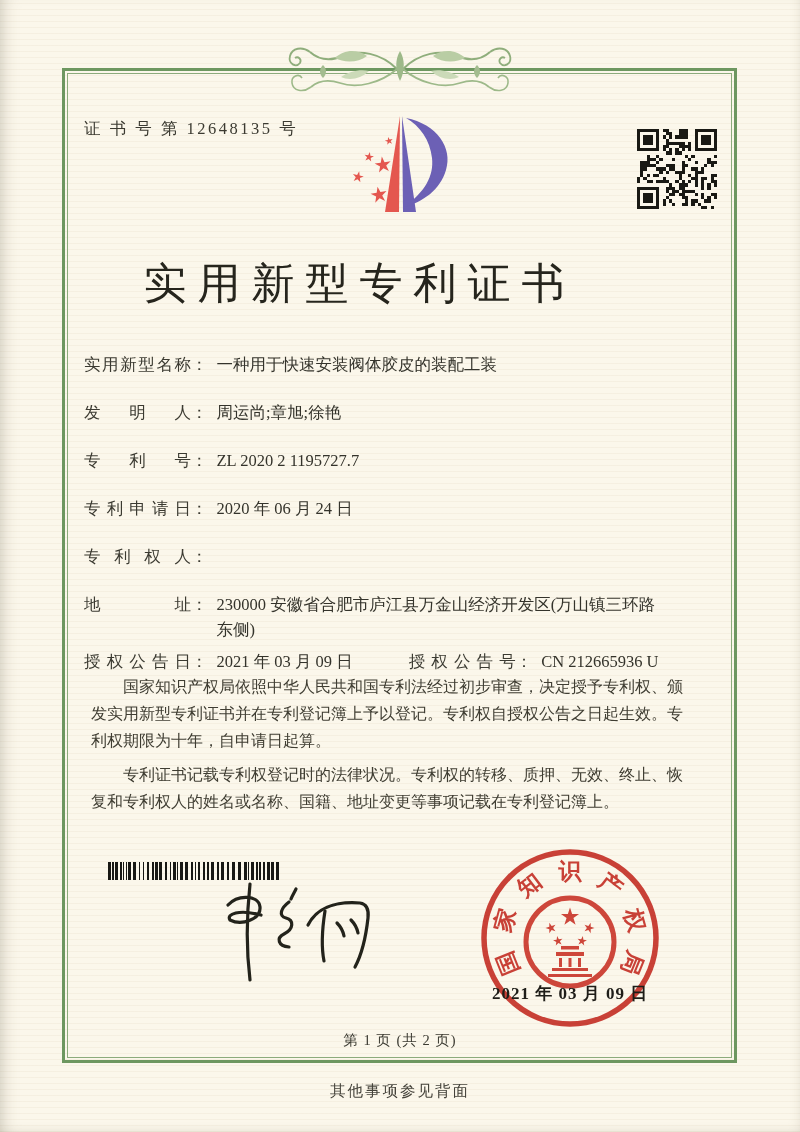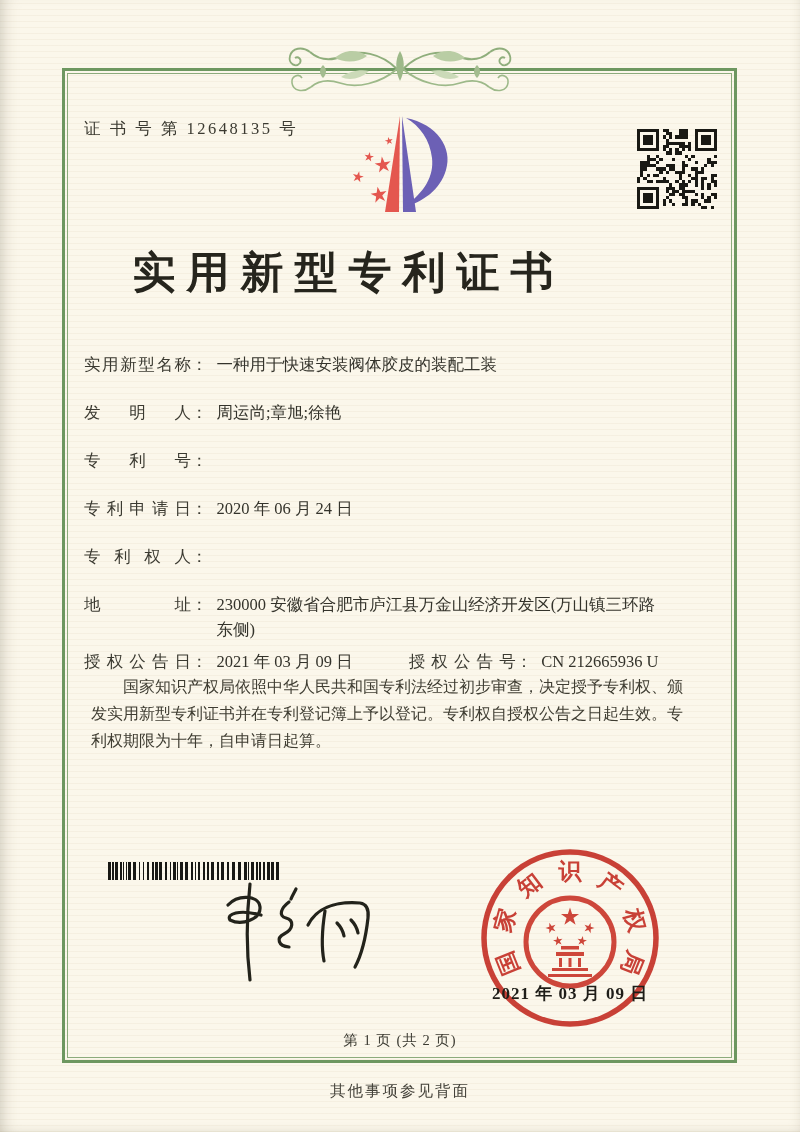--- a/index.html
+++ b/index.html
@@ -24,22 +24,22 @@
   .frame::after{
     content:"";position:absolute;inset:2px;border:1.5px solid #8cab7c;
   }
   .ornament{position:absolute;left:283px;top:41px;width:234px;height:56px;}
   .cert-no{
     position:absolute;left:84px;top:118px;font-size:16.5px;letter-spacing:2.5px;color:#3b3a31;
   }
   .logo{position:absolute;left:336px;top:107px;width:132px;height:114px;}
   .qr{position:absolute;left:637px;top:129px;width:80px;height:80px;}
   .title{
-    position:absolute;left:0;top:243px;width:684px;margin:1px;
-    text-align:center;font-size:43px;font-weight:700;letter-spacing:11px;
+    position:absolute;left:0;top:243px;width:684px;margin:12px;
+    text-align:center;font-size:43px;font-weight:400;letter-spacing:11px;
     color:#26251d;text-indent:11px;
   }
   .fields{position:absolute;left:84px;top:352px;width:590px;font-size:16.5px;}
   .frow{display:flex;line-height:25px;margin-bottom:23px;align-items:flex-start;}
   .flabel{
     display:inline-block;width:107px;flex:0 0 107px;
     text-align:justify;text-align-last:justify;text-justify:inter-character;
     color:#3b3a31;
   }
   .fcolon{flex:0 0 auto;color:#3b3a31;}
@@ -306,20 +306,21 @@
       <span class="fvalue">一种用于快速安装阀体胶皮的装配工装</span>
     </div>
     <div class="frow">
       <span class="flabel">发明人</span>
         <span class="fcolon">：</span>
       <span class="fvalue">周运尚;章旭;徐艳</span>
     </div>
     <div class="frow">
       <span class="flabel">专利号</span>
         <span class="fcolon">：</span>
+      <span class="fvalue">ZL 2020 2 1195727.7</span>
     </div>
     <div class="frow">
       <span class="flabel">专利申请日</span>
         <span class="fcolon">：</span>
       <span class="fvalue">2020 年 06 月 24 日</span>
     </div>
     <div class="frow">
       <span class="flabel">专利权人</span>
         <span class="fcolon">：</span>
     </div>
@@ -335,20 +336,21 @@
       <span class="grant-pair2">
         <span class="flabel">授权公告号</span>
           <span class="fcolon">：</span>
         <span class="fvalue">CN 212665936 U</span>
       </span>
     </div>
   </div>
 
   <div class="paras">
     <p>国家知识产权局依照中华人民共和国专利法经过初步审查，决定授予专利权、颁发实用新型专利证书并在专利登记簿上予以登记。专利权自授权公告之日起生效。专利权期限为十年，自申请日起算。</p>
+    <p>专利证书记载专利权登记时的法律状况。专利权的转移、质押、无效、终止、恢复和专利权人的姓名或名称、国籍、地址变更等事项记载在专利登记簿上。</p>
   </div>
 
   <div class="barcode" id="barcode"><i style="width: 3px;"></i><s style="width: 1px;"></s><i style="width: 2px;"></i><s style="width: 1px;"></s><i style="width: 3px;"></i><s style="width: 2px;"></s><i style="width: 2px;"></i><s style="width: 1px;"></s><i style="width: 1px;"></i><s style="width: 2px;"></s><i style="width: 1px;"></i><s style="width: 1px;"></s><i style="width: 3px;"></i><s style="width: 2px;"></s><i style="width: 3px;"></i><s style="width: 3px;"></s><i style="width: 1px;"></i><s style="width: 3px;"></s><i style="width: 1px;"></i><s style="width: 3px;"></s><i style="width: 2px;"></i><s style="width: 3px;"></s><i style="width: 2px;"></i><s style="width: 1px;"></s><i style="width: 3px;"></i><s style="width: 1px;"></s><i style="width: 3px;"></i><s style="width: 3px;"></s><i style="width: 2px;"></i><s style="width: 3px;"></s><i style="width: 1px;"></i><s style="width: 2px;"></s><i style="width: 3px;"></i><s style="width: 1px;"></s><i style="width: 1px;"></i><s style="width: 2px;"></s><i style="width: 3px;"></i><s style="width: 2px;"></s><i style="width: 3px;"></i><s style="width: 3px;"></s><i style="width: 2px;"></i><s style="width: 2px;"></s><i style="width: 1px;"></i><s style="width: 2px;"></s><i style="width: 2px;"></i><s style="width: 3px;"></s><i style="width: 2px;"></i><s style="width: 2px;"></s><i style="width: 2px;"></i><s style="width: 2px;"></s><i style="width: 3px;"></i><s style="width: 3px;"></s><i style="width: 2px;"></i><s style="width: 2px;"></s><i style="width: 3px;"></i><s style="width: 3px;"></s><i style="width: 2px;"></i><s style="width: 3px;"></s><i style="width: 3px;"></i><s style="width: 3px;"></s><i style="width: 3px;"></i><s style="width: 3px;"></s><i style="width: 3px;"></i><s style="width: 1px;"></s><i style="width: 1px;"></i><s style="width: 2px;"></s><i style="width: 3px;"></i><s style="width: 2px;"></s><i style="width: 2px;"></i><s style="width: 1px;"></s><i style="width: 2px;"></i><s style="width: 2px;"></s><i style="width: 2px;"></i><s style="width: 2px;"></s><i style="width: 3px;"></i><s style="width: 1px;"></s><i style="width: 3px;"></i><s style="width: 2px;"></s><i style="width: 3px;"></i><s style="width: 3px;"></s></div>
 
 
   <svg class="signature" viewBox="0 0 170 118">
     <g fill="none" stroke="#23231b" stroke-width="3.2" stroke-linecap="round">
       <path d="M38,6 C35,34 34,70 38,102"></path>
       <path d="M16,27 C26,16 47,17 48,29 C49,41 30,48 18,42 C14,36 27,31 49,37"></path>
       <path d="M84,11 C82,15 80,18 79,21"></path>

